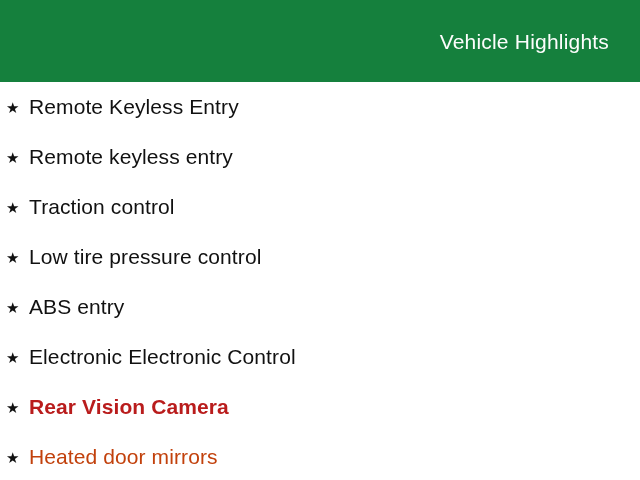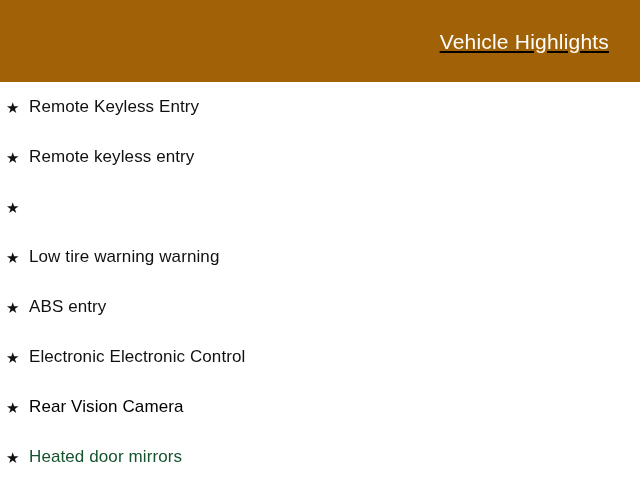--- a/index.html
+++ b/index.html
@@ -45,68 +45,69 @@
   .star {
     font-size: 15px;
     line-height: 1;
     color: #111111;
     width: 13px;
     text-align: left;
     margin-right: 10px;
     flex: 0 0 auto;
   }
   .label {
-    font-size: 17px;
+    font-size: 21px;
     line-height: 1.15;
     color: #111111;
     letter-spacing: 0.1px;
     white-space: nowrap;
   }
 </style>
 </head>
 <body>
 
 <div class="page" style="background: rgb(255, 255, 255);">
-  <div class="header" style="background: #a16207; text-decoration: underline;">
+  <div class="header" style="background: #15803d;">
     <span class="header-title" style="color: rgb(253, 253, 253);">Vehicle Highlights</span>
   </div>
 
   <div class="highlights-list" id="highlights-list">
   <div class="item">
     <span class="star" style="color: rgb(17, 17, 17);">★</span>
     <span class="label" style="color: rgb(17, 17, 17);">Remote Keyless Entry</span>
   </div>
 
   <div class="item">
     <span class="star" style="color: rgb(17, 17, 17);">★</span>
     <span class="label" style="color: rgb(17, 17, 17);">Remote keyless entry</span>
   </div>
 
   <div class="item">
     <span class="star" style="color: rgb(17, 17, 17);">★</span>
+    <span class="label" style="color: rgb(17, 17, 17);">Traction control</span>
   </div>
 
   <div class="item">
     <span class="star" style="color: rgb(17, 17, 17);">★</span>
-    <span class="label" style="color: rgb(17, 17, 17);">Low tire warning warning</span>
+    <span class="label" style="color: rgb(17, 17, 17);">Low tire pressure control</span>
   </div>
 
   <div class="item">
     <span class="star" style="color: rgb(17, 17, 17);">★</span>
     <span class="label" style="color: rgb(17, 17, 17);">ABS entry</span>
   </div>
 
   <div class="item">
     <span class="star" style="color: rgb(17, 17, 17);">★</span>
     <span class="label" style="color: rgb(17, 17, 17);">Electronic Electronic Control</span>
   </div>
 
   <div class="item">
     <span class="star" style="color: rgb(17, 17, 17);">★</span>
-    <span class="label" style="color: #000000;">Rear Vision Camera</span>
+    <span class="label" style="color: #b91c1c; font-weight: bold;">Rear Vision Camera</span>
   </div>
 
   <div class="item">
     <span class="star" style="color: rgb(17, 17, 17);">★</span>
-    <span class="label" style="color: #14532d;">Heated door mirrors</span>
+    <span class="label" style="color: #c2410c;">Heated door mirrors</span>
   </div>
 </div>
 </div>
 
 </body></html>

